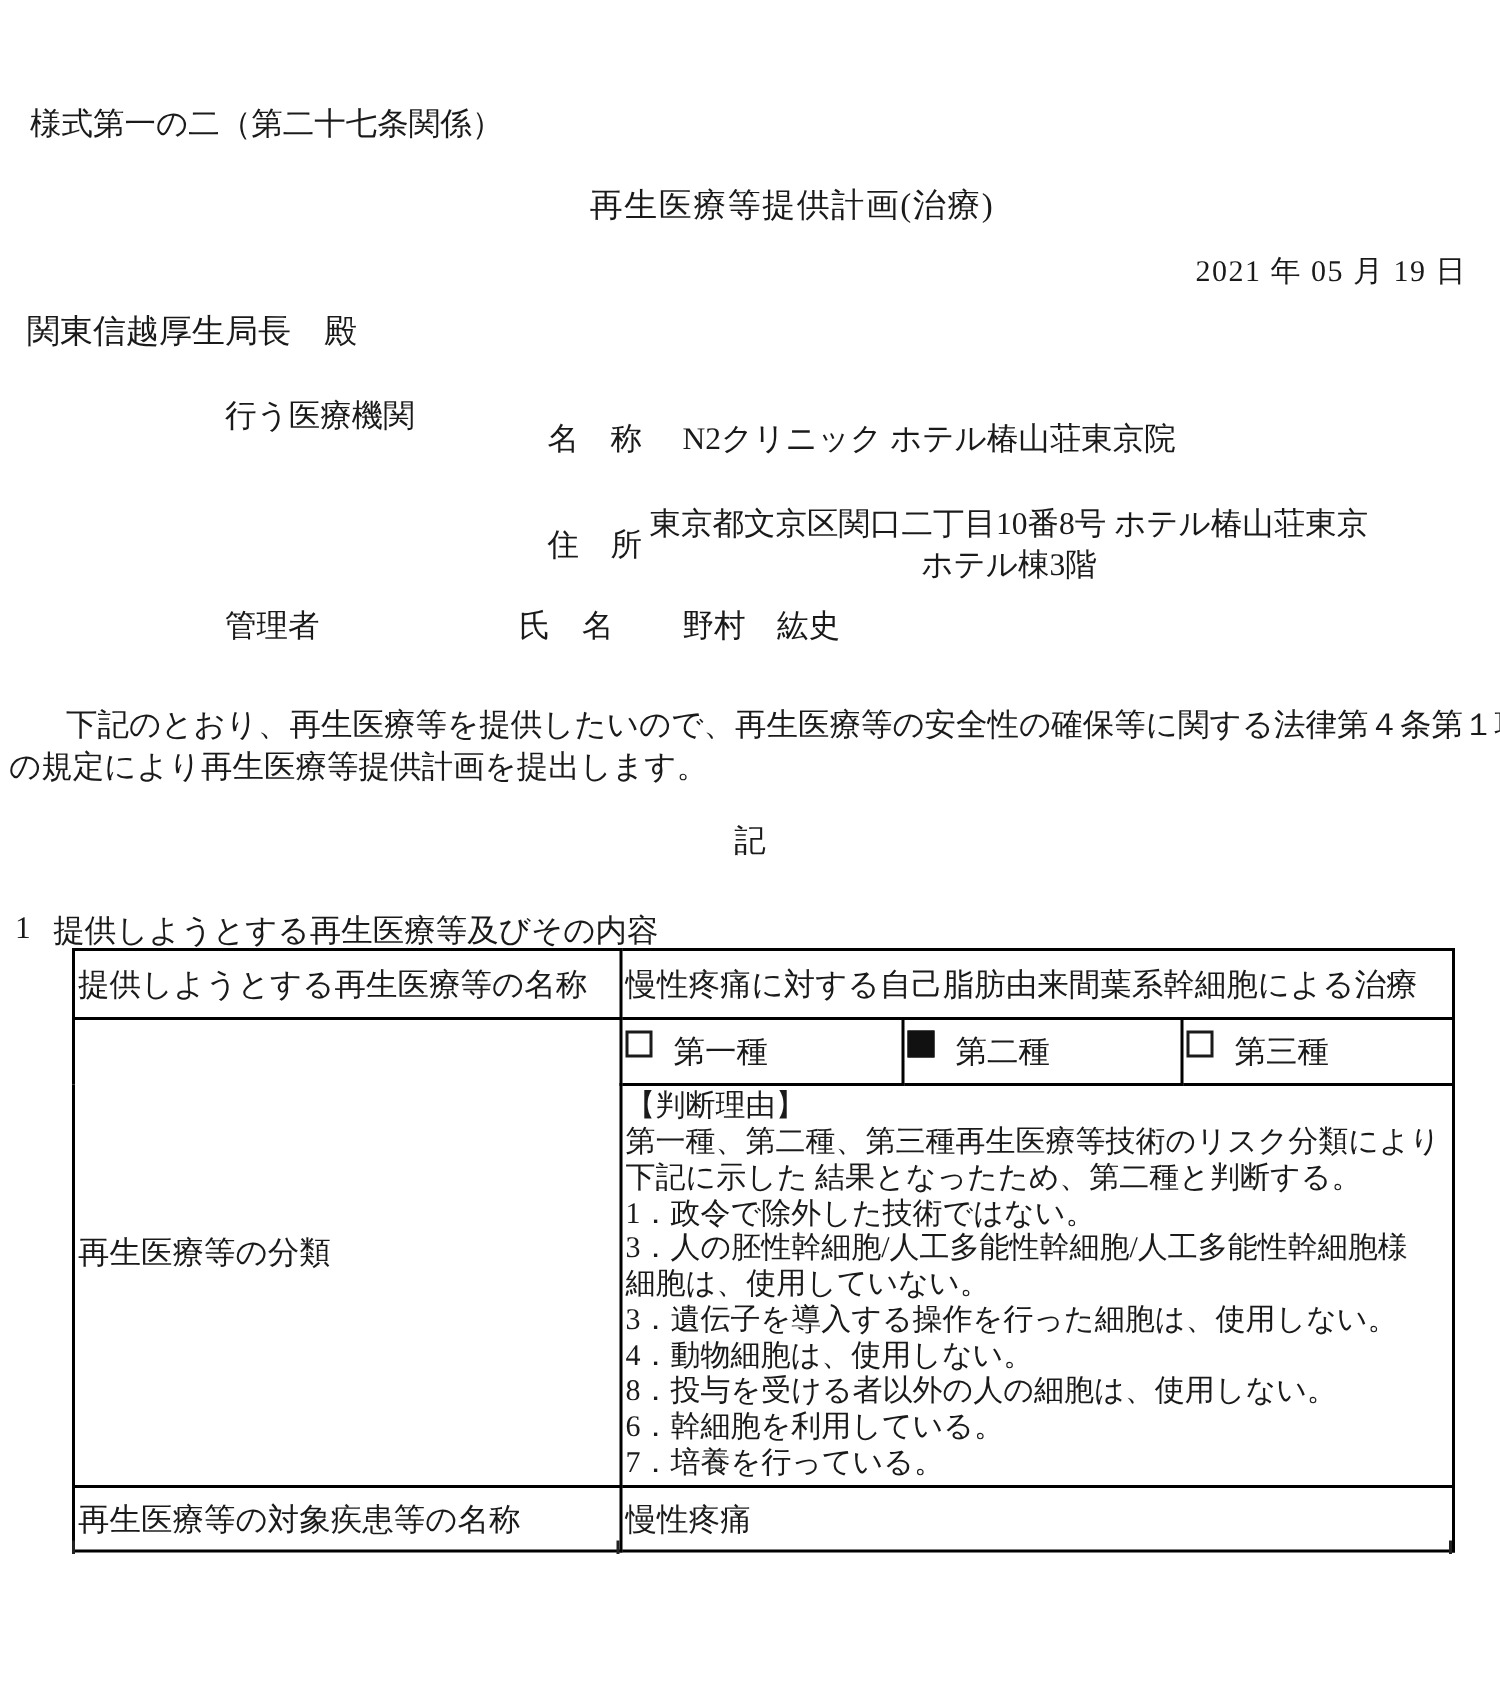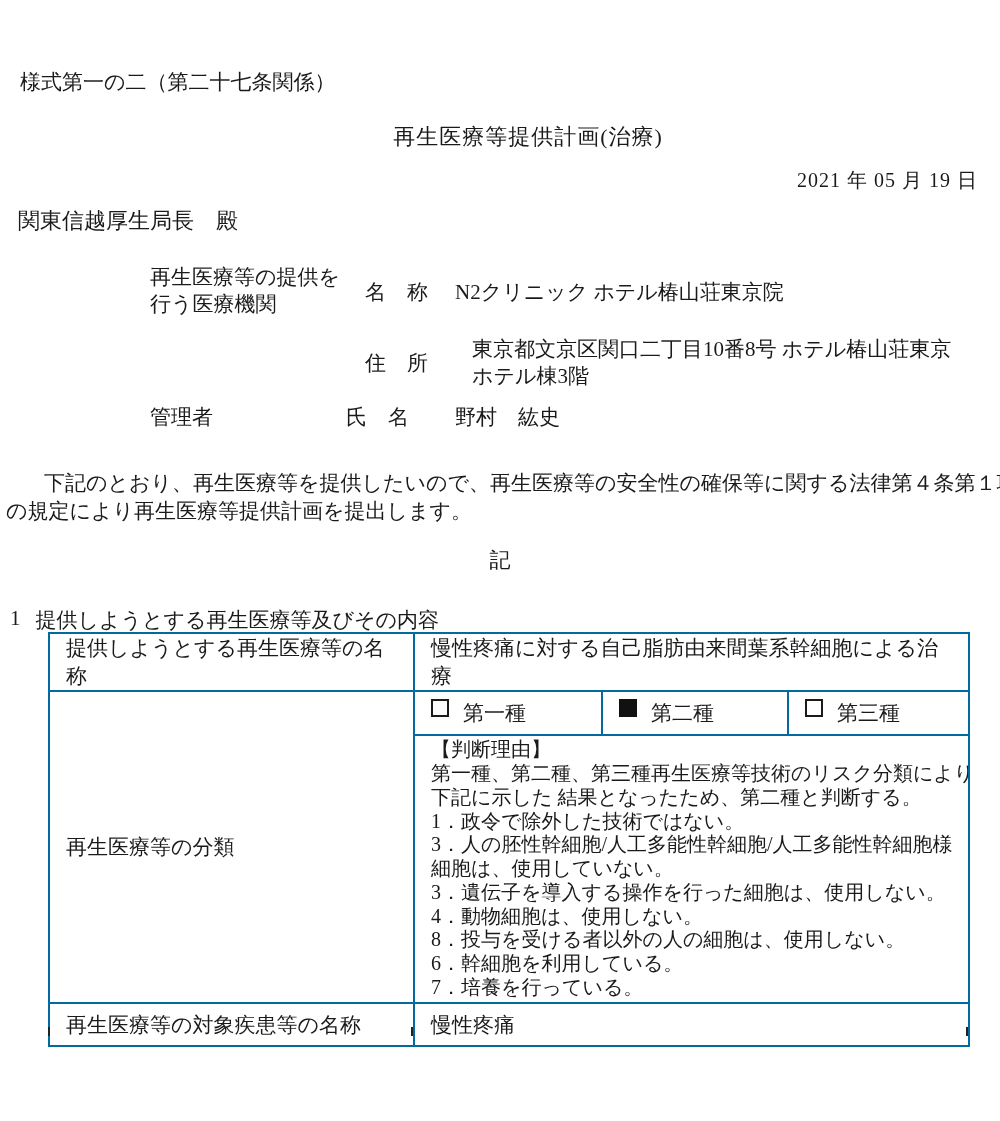--- a/index.html
+++ b/index.html
@@ -13,37 +13,37 @@
   .form-code{left:20px;top:68px;font-size:21px;}
   .doc-title{left:0;top:122px;width:1000px;text-align:center;font-size:22px;letter-spacing:1px;padding-left:28px;}
   .doc-date{right:22px;top:167px;font-size:20px;letter-spacing:1px;}
   .addressee{left:18px;top:206px;font-size:22px;}
   .org-label{left:150px;top:264px;font-size:21px;line-height:27px;}
   .kv-label{font-size:21px;}
   .kv-value{font-size:21px;}
   .lbl-name{left:365px;top:278px;}
   .val-name{left:455px;top:278px;}
   .lbl-addr{left:365px;top:349px;}
-  .val-addr{left:472px;top:336px;line-height:27px;}
+  .val-addr{left:433px;top:336px;line-height:27px;text-align:center;}
   .lbl-mgr{left:150px;top:403px;}
   .lbl-person{left:346px;top:403px;}
   .val-person{left:455px;top:403px;}
   .statement{left:6px;top:469px;width:988px;font-size:21px;line-height:28px;}
   .statement .line1{text-indent:38px;white-space:nowrap;}
   .statement .line2{white-space:nowrap;}
   .ki{left:0;top:546px;width:1000px;text-align:center;font-size:21px;}
   .section-heading{left:10px;top:606px;font-size:21px;display:flex;}
   .section-heading .num{margin-right:15px;}
   table.main{
     position:absolute;left:48px;top:632px;width:920px;
     border-collapse:collapse;table-layout:fixed;
   }
   table.main td{
-    border:2px solid #0369a1;vertical-align:middle;
-    font-size:21px;padding:0 16px;overflow:hidden;
+    border:2px solid #000000;vertical-align:middle;
+    font-size:21px;padding:0 2px;overflow:hidden;
   }
   td.h44{height:44px;}
   td.h42{height:42px;}
   td.h41{height:41px;}
   td.reason-cell{vertical-align:top;padding:4px 8px 2px 8px;}
   .reason-line{font-size:20px;line-height:23.8px;white-space:nowrap;}
   .cb-cell{padding-left:8px;}
   .cb-wrap{display:flex;align-items:flex-start;gap:14px;}
   .cbx{display:inline-block;width:14px;height:14px;border:2px solid #1b1b1b;flex:0 0 auto;}
   .cbx.checked{background:#111;border-color:#111;}
@@ -59,21 +59,20 @@
 
   <div class="abs form-code">様式第一の二（第二十七条関係）</div>
 
   <div class="abs doc-title">再生医療等提供計画(治療)</div>
 
   <div class="abs doc-date">2021 年 05 月 19 日</div>
 
   <div class="abs addressee">関東信越厚生局長　殿</div>
 
   <div class="abs org-label">
-    <div>再生医療等の提供を</div>
     <div>行う医療機関</div>
   </div>
 
   <div class="abs kv-label lbl-name">名　称</div>
   <div class="abs kv-value val-name">N2クリニック ホテル椿山荘東京院</div>
 
   <div class="abs kv-label lbl-addr">住　所</div>
   <div class="abs kv-value val-addr">
     <div>東京都文京区関口二丁目10番8号 ホテル椿山荘東京</div>
     <div>ホテル棟3階</div>

